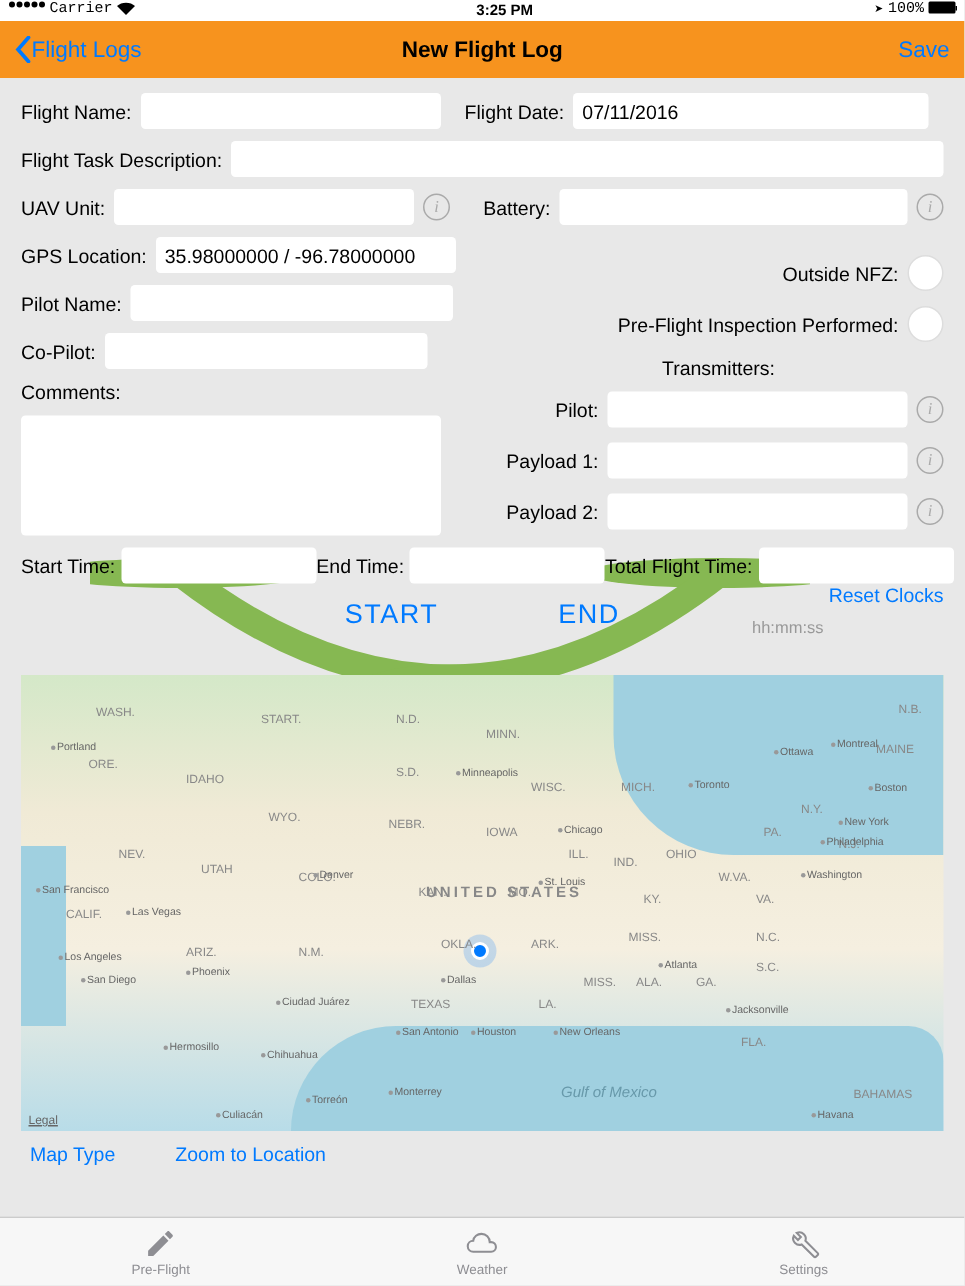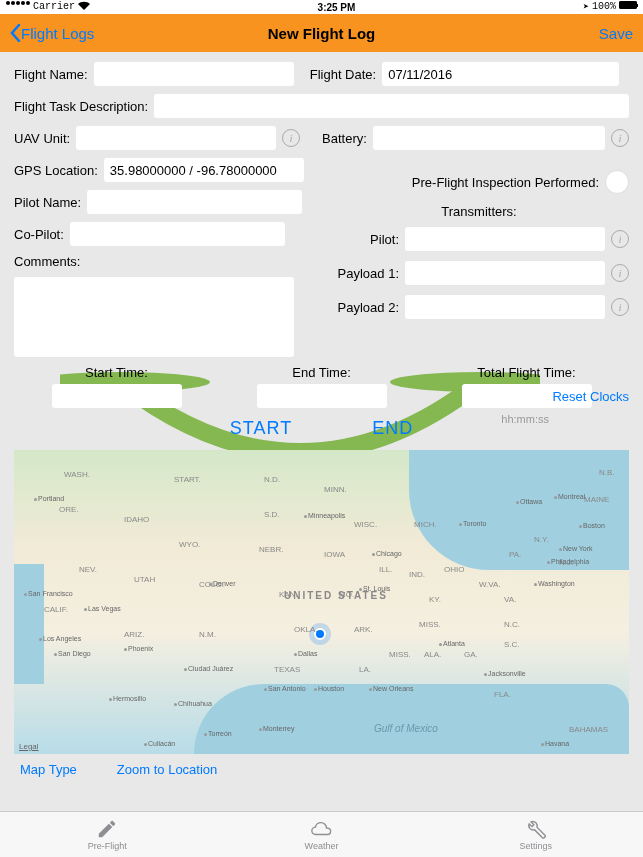--- a/index.html
+++ b/index.html
@@ -88,21 +88,21 @@
   cursor: pointer;
   flex-shrink: 0;
 }
 textarea.input { height: 80px; width: 280px; resize: none; }
 
 .right-col { position: absolute; right: 14px; top: 118px; width: 300px; z-index: 1; font-size: 13px; }
 .right-row { display: flex; align-items: center; justify-content: flex-end; margin-bottom: 10px; gap: 6px; }
 .trans-title { text-align: center; margin: 4px 0 8px 0; }
 
 .time-row { display: flex; justify-content: space-around; align-items: center; position: relative; z-index: 1; margin-top: 2px; }
-.time-col { display: flex; flex-direction: column; align-items: center; gap: 4px; }
+.time-col { display: flex; flex-direction: row; align-items: center; gap: 4px; }
 .time-col .lbl { font-size: 13px; }
 .time-col .input { width: 130px; text-align: center; }
 .reset-link { color: #007aff; font-size: 13px; cursor: pointer; position: absolute; right: 0; top: 24px; z-index: 2; }
 .hhmmss { color: #999; font-size: 11px; position: absolute; right: 80px; top: 48px; z-index: 2; }
 .btn-row { display: flex; gap: 80px; justify-content: center; margin-top: 10px; position: relative; z-index: 1; }
 .big-btn { color: #007aff; font-size: 18px; letter-spacing: 1px; cursor: pointer; }
 
 .map-wrap { padding: 0 14px; }
 .map {
   width: 615px; height: 304px;
@@ -228,20 +228,24 @@
   </div>
 
   <div class="row" style="align-items:flex-start">
     <span class="lbl">Comments:</span>
   </div>
   <div class="row">
     <textarea class="input" style=""></textarea>
   </div>
 
   <div class="right-col">
+    <div class="right-row">
+      <span class="lbl">Outside NFZ:</span>
+      <div class="toggle"></div>
+    </div>
     <div class="right-row">
       <span class="lbl">Pre-Flight Inspection Performed:</span>
       <div class="toggle"></div>
     </div>
     <div class="trans-title lbl">Transmitters:</div>
     <div class="right-row">
       <span class="lbl">Pilot:</span>
       <input class="input" style="width: 200px;">
       <span class="info-icon">i</span>
     </div>

